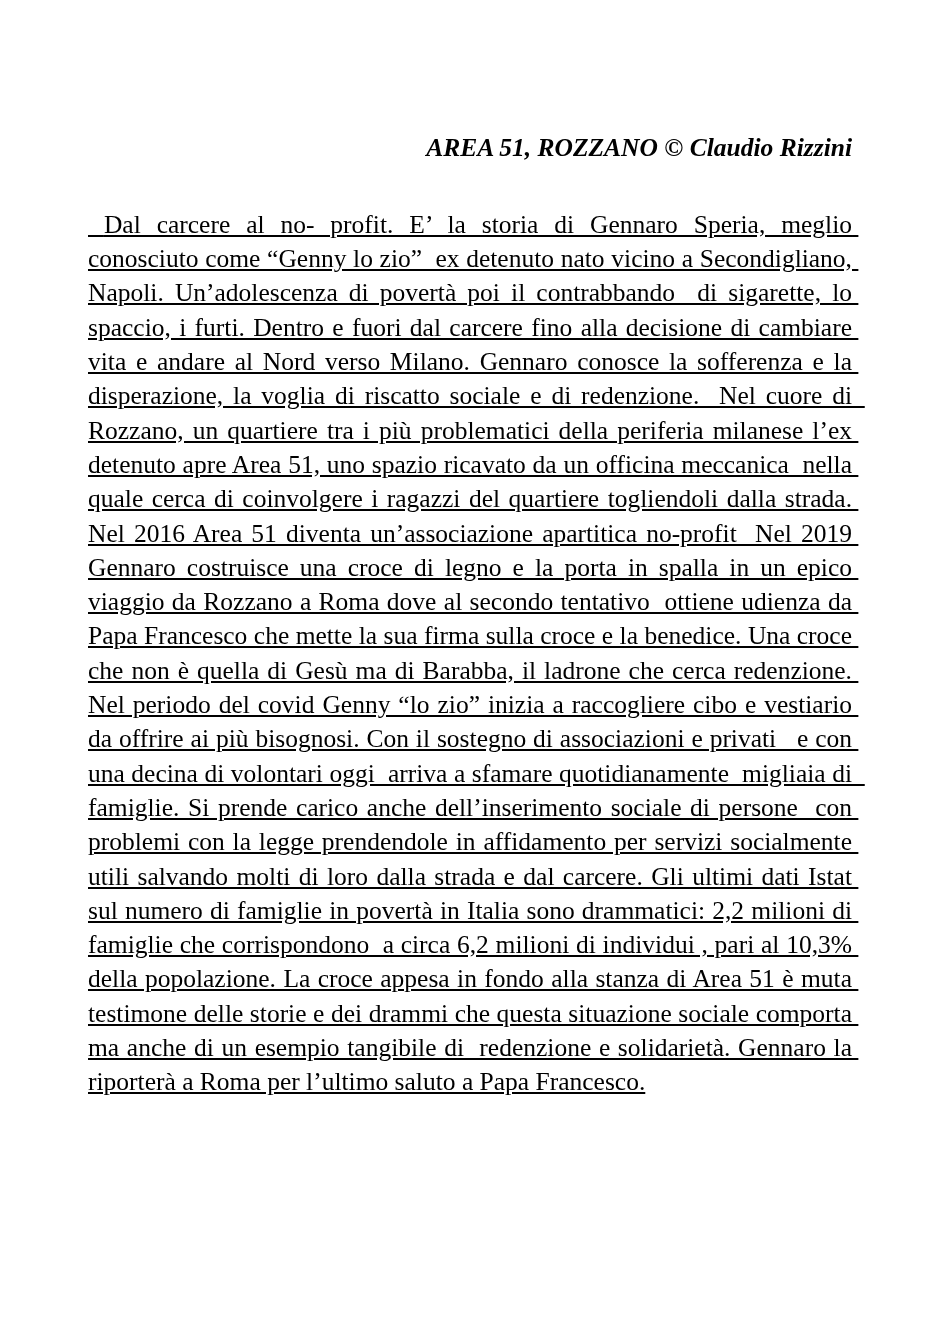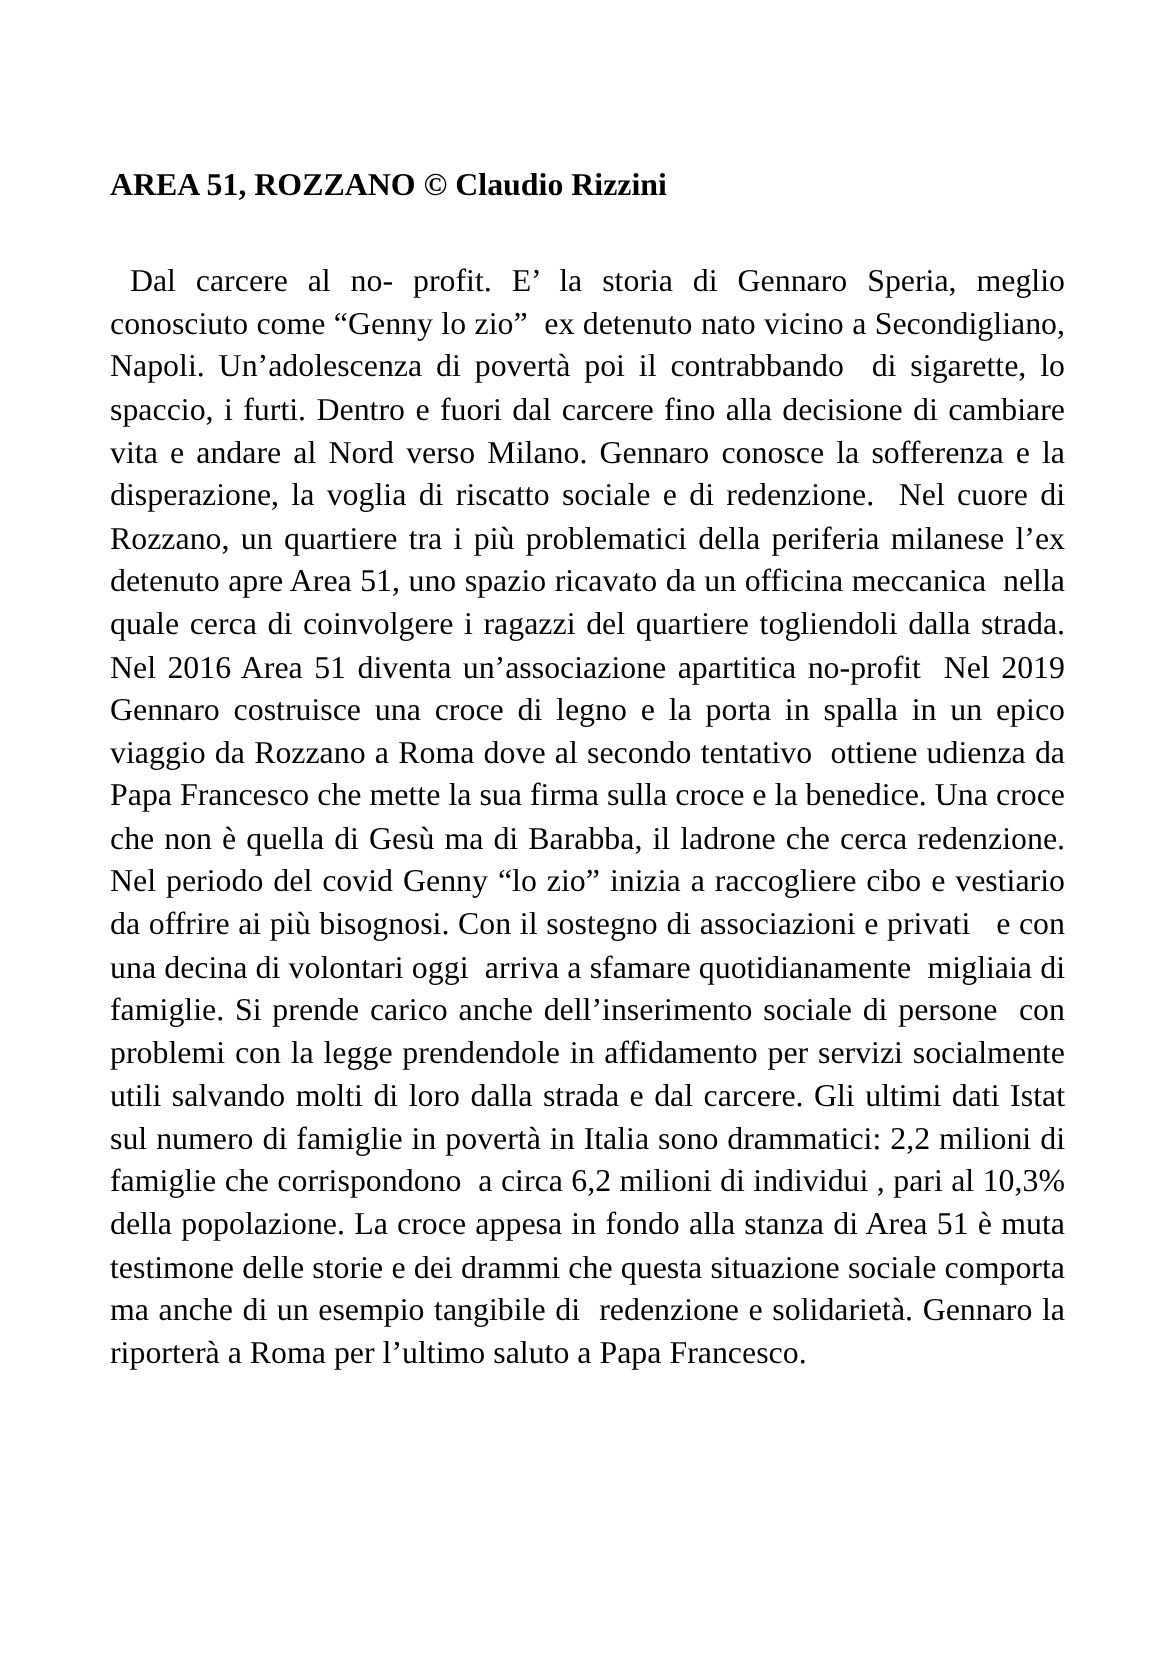--- a/index.html
+++ b/index.html
@@ -23,32 +23,34 @@
   }
   .content {
     position: absolute;
     left: 88px;
     top: 132px;
     width: 764px;
   }
   .doc-title {
     font-size: 25.5px;
     line-height: 1.25;
-    text-align: left;
+    text-align: right;
     margin: 0 0 44px 0;
     white-space: pre-wrap;
+    font-style: italic;
   }
   .doc-body {
     font-size: 25.5px;
     line-height: 1.345;
     text-align: justify;
     text-justify: inter-word;
     margin: 0;
     white-space: pre-wrap;
     hyphens: none;
+    text-decoration: underline;
   }
 </style>
 </head>
 <body>
 
 <div class="page">
   <div class="content">
     <h1 class="doc-title">AREA 51, ROZZANO © Claudio Rizzini</h1>
     <p class="doc-body"> Dal carcere al no- profit. E’ la storia di Gennaro Speria, meglio conosciuto come “Genny lo zio”  ex detenuto nato vicino a Secondigliano, Napoli. Un’adolescenza di povertà poi il contrabbando  di sigarette, lo spaccio, i furti. Dentro e fuori dal carcere fino alla decisione di cambiare vita e andare al Nord verso Milano. Gennaro conosce la sofferenza e la disperazione, la voglia di riscatto sociale e di redenzione.  Nel cuore di  Rozzano, un quartiere tra i più problematici della periferia milanese l’ex detenuto apre Area 51, uno spazio ricavato da un officina meccanica  nella quale cerca di coinvolgere i ragazzi del quartiere togliendoli dalla strada. Nel 2016 Area 51 diventa un’associazione apartitica no-profit  Nel 2019 Gennaro costruisce una croce di legno e la porta in spalla in un epico viaggio da Rozzano a Roma dove al secondo tentativo  ottiene udienza da Papa Francesco che mette la sua firma sulla croce e la benedice. Una croce che non è quella di Gesù ma di Barabba, il ladrone che cerca redenzione. Nel periodo del covid Genny “lo zio” inizia a raccogliere cibo e vestiario da offrire ai più bisognosi. Con il sostegno di associazioni e privati   e con una decina di volontari oggi  arriva a sfamare quotidianamente  migliaia di  famiglie. Si prende carico anche dell’inserimento sociale di persone  con problemi con la legge prendendole in affidamento per servizi socialmente utili salvando molti di loro dalla strada e dal carcere. Gli ultimi dati Istat sul numero di famiglie in povertà in Italia sono drammatici: 2,2 milioni di famiglie che corrispondono  a circa 6,2 milioni di individui , pari al 10,3% della popolazione. La croce appesa in fondo alla stanza di Area 51 è muta testimone delle storie e dei drammi che questa situazione sociale comporta ma anche di un esempio tangibile di  redenzione e solidarietà. Gennaro la riporterà a Roma per l’ultimo saluto a Papa Francesco.</p>
   </div>

